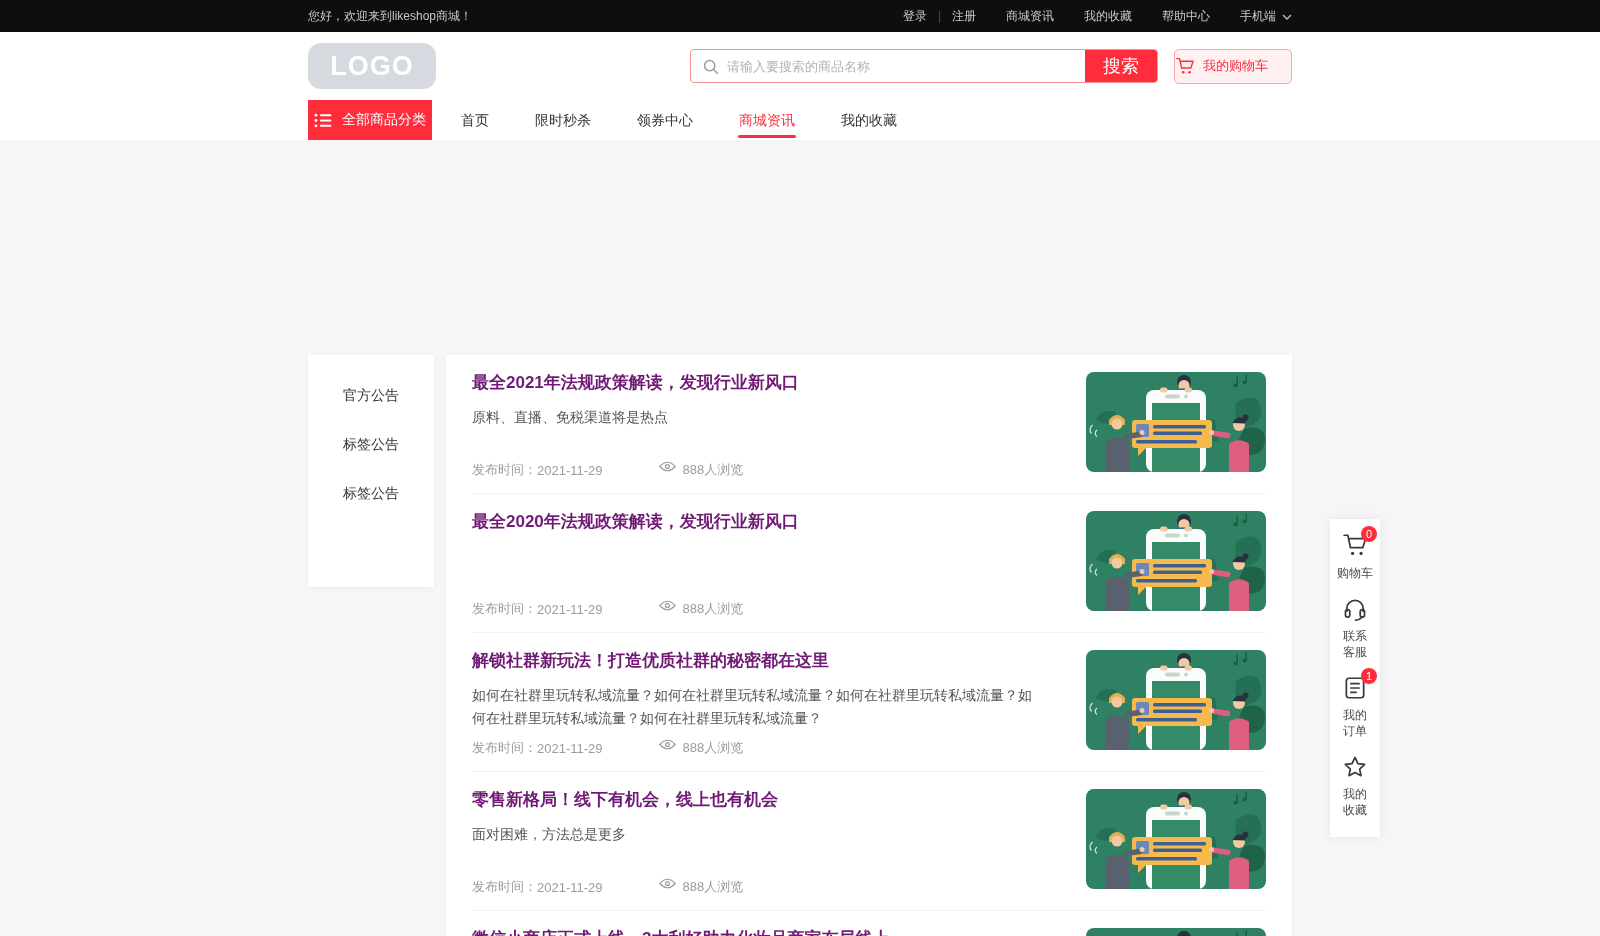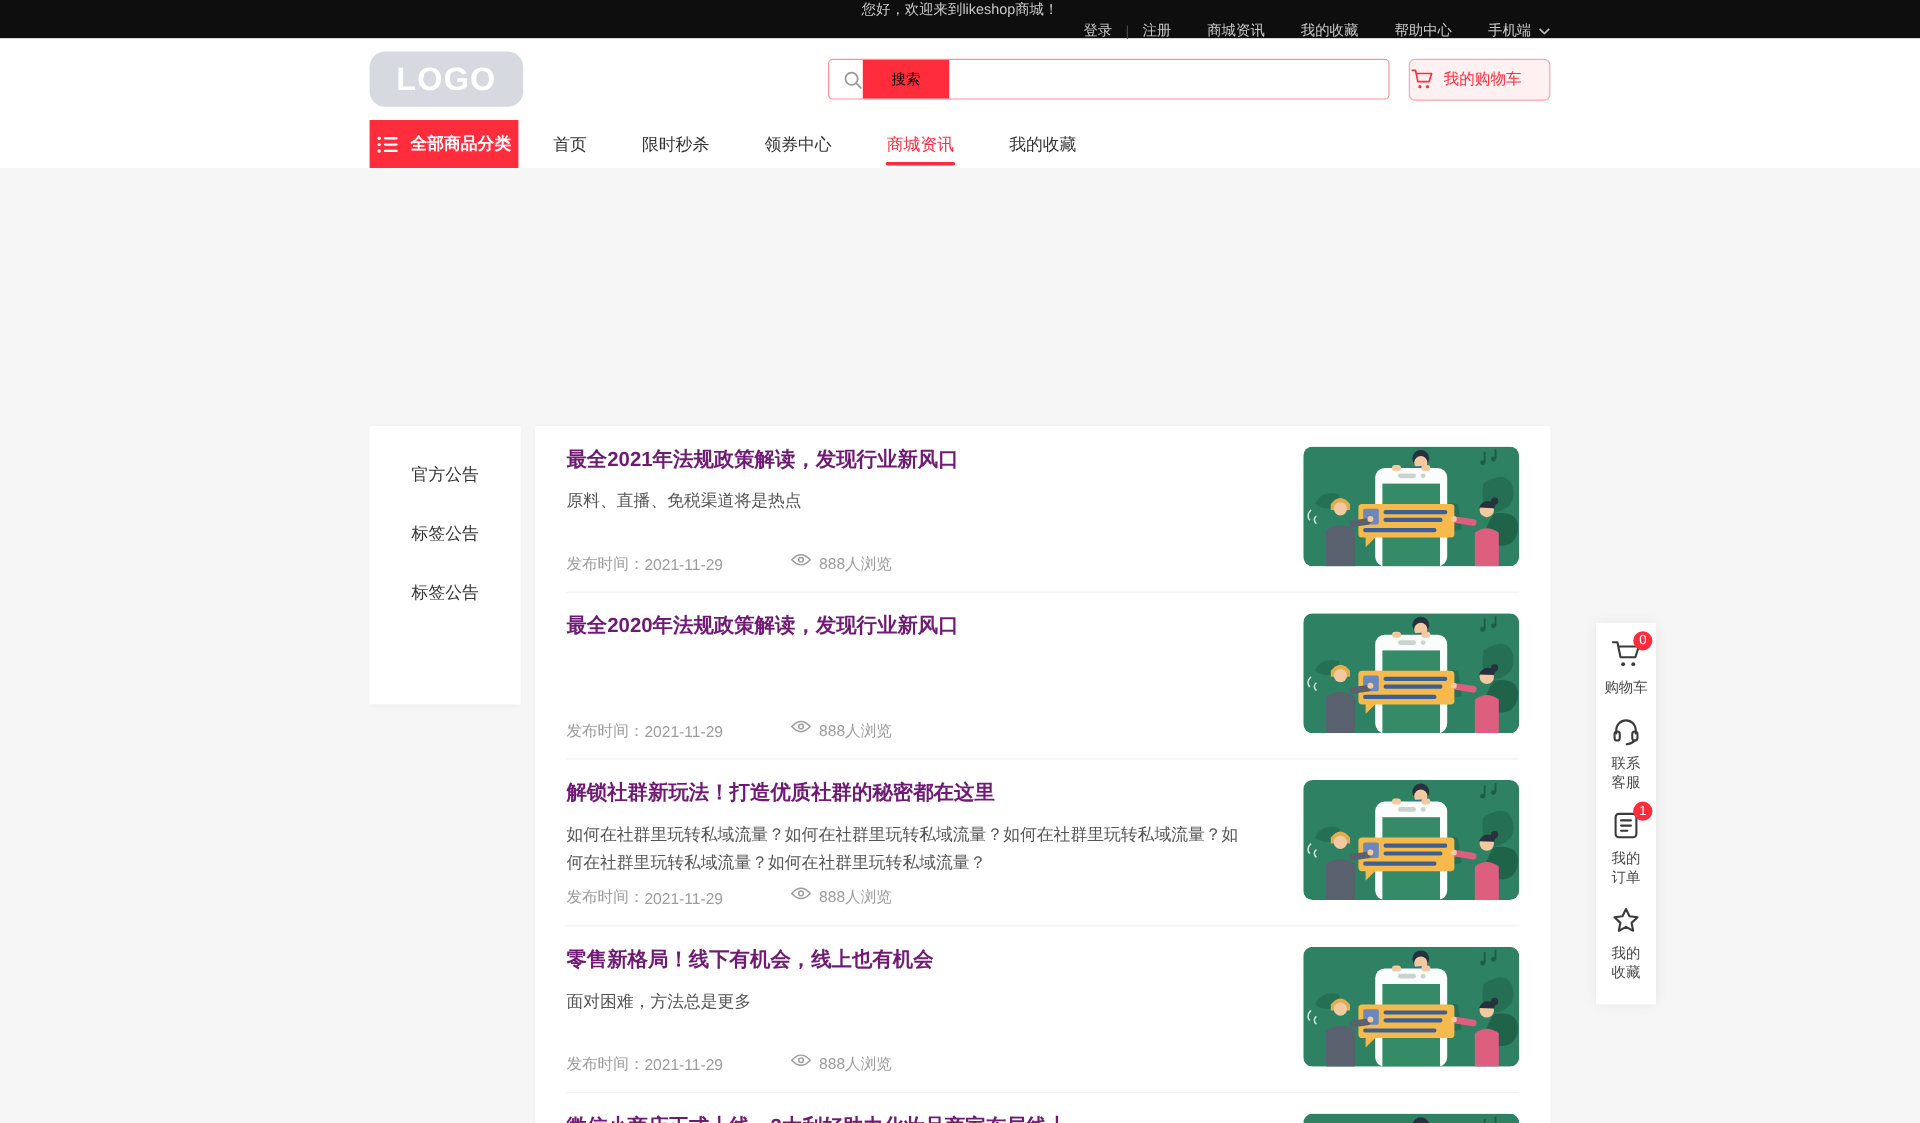--- a/index.html
+++ b/index.html
@@ -3,50 +3,50 @@
 <meta charset="utf-8">
 <style>
   * { margin:0; padding:0; box-sizing:border-box; }
   html,body { width:1600px; height:936px; overflow:hidden; background:#fff;
     font-family:"Liberation Sans","DejaVu Sans",sans-serif; }
   body { position:relative; }
   .container { width:984px; margin:0 auto; position:relative; height:100%; }
 
   
   .topbar { height:32px; background:var(--topbar_bg,#0e0e0e); font-size:12px; color:#c9c9c9; }
-  .topbar .container { display:flex; align-items:center;flex-direction:column; }
+  .topbar .container { display:flex; align-items:center; }
   .tb-right { margin-left:auto; display:flex; align-items:center; }
   .tb-link { color:#c9c9c9; cursor:pointer; }
   .tb-pipe { color:#4a4a4a; margin:0 11px; }
   .tb-ml { margin-left:30px; }
   .tb-caret { margin-left:6px; display:inline-block; }
 
   
   .header { height:68px; background:#fff; }
   .header .container { display:flex; align-items:center; }
   .logo { width:128px; height:46px; background:#d6dae0; color:#fff; font-weight:bold;
     font-size:27px; letter-spacing:1px; display:flex; align-items:center; justify-content:center; cursor:pointer;border-radius:13px; }
   .search-area { margin-left:auto; display:flex; align-items:center; }
   .search-box { display:flex; align-items:center; width:468px; height:34px;
     border:1px solid var(--brand_red_soft,#ff8f98); border-radius:4px; overflow:hidden; background:#fff; }
   .search-box svg { margin-left:11px; flex-shrink:0; }
   .search-input { flex:1; height:100%; border:none; outline:none; padding:0 10px 0 8px; font-size:13px; color:#333;
     font-family:"Liberation Sans","DejaVu Sans",sans-serif; }
   .search-input::placeholder { color:#b3b3b3; }
-  .search-btn { width:72px; height:34px; background:var(--brand_red,#ff2c3c); color:#000000; border:none;
-    font-size:12px; cursor:pointer; font-family:inherit; }
+  .search-btn { width:72px; height:34px; background:var(--brand_red,#ff2c3c); color:#ffffff; border:none;
+    font-size:18px; cursor:pointer; font-family:inherit; }
   .cart-btn { margin-left:16px; width:118px; height:35px; background:var(--cart_btn_bg,#fff1f1);
     border:1px solid var(--cart_btn_border,#ffa4ac); border-radius:5px; color:var(--brand_red,#ff2c3c);
     font-size:13px; display:flex; align-items:center; gap:8px; cursor:pointer; }
 
   
   .navbar { height:40px; background:#fff; }
   .navbar .container { display:flex; align-items:stretch; }
   .cat-btn { width:124px; background:var(--brand_red,#ff2c3c); color:#fff; font-size:14px;
-    display:flex; align-items:center; justify-content:center; gap:10px; cursor:pointer;font-weight:bold; }
+    display:flex; align-items:center; justify-content:center; gap:10px; cursor:pointer; }
   .nav-items { display:flex; margin-left:6px; }
   .nav-item { padding:0 23px; line-height:40px; font-size:14px; color:#333; cursor:pointer; position:relative; }
   .nav-item.active { color:var(--brand_red,#ff2c3c); }
   .nav-item.active::after { content:""; position:absolute; left:22px; right:22px; bottom:2px; height:3px;
     background:var(--brand_red,#ff2c3c); border-radius:2px; }
 
   
   .content { position:relative; height:796px; background:var(--page_bg,#f6f6f6); overflow:hidden; }
   .side-card { position:absolute; left:0; top:215px; width:126px; height:232px; background:#fff;
     padding-top:16px; box-shadow:0 1px 4px rgba(0,0,0,.04); }
@@ -149,20 +149,21 @@
 
 <div class="header">
   <div class="container">
     <div class="logo">LOGO</div>
     <div class="search-area">
       <div class="search-box">
         <svg width="17" height="17" viewBox="0 0 20 20">
             <circle cx="9" cy="9" r="6" fill="none" stroke="#9a9a9a" stroke-width="1.8"></circle>
             <line x1="13.6" y1="13.6" x2="18" y2="18" stroke="#9a9a9a" stroke-width="1.8" stroke-linecap="round"></line>
           </svg>
+        <input class="search-input" placeholder="请输入要搜索的商品名称" style="">
         <button class="search-btn">搜索</button>
       </div>
       <div class="cart-btn">
         <svg width="20" height="18" viewBox="0 0 24 22" fill="none" stroke="#FF2C3C" stroke-width="1.7" stroke-linecap="round" stroke-linejoin="round">
             <path d="M2 2 h3.4 l2.4 11.5 h11.4 l2.6 -8.3 H6.2"></path>
             <circle cx="9.8" cy="18.6" r="1.6" fill="#FF2C3C" stroke="none"></circle>
             <circle cx="17.6" cy="18.6" r="1.6" fill="#FF2C3C" stroke="none"></circle>
           </svg>
         <span>我的购物车</span>
       </div>

